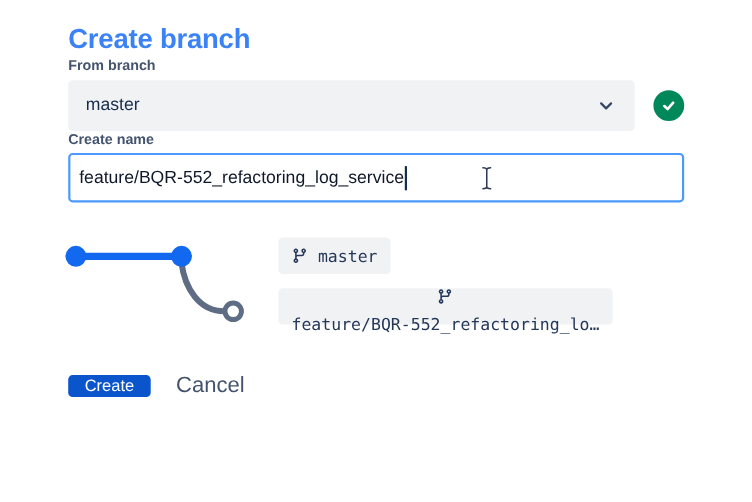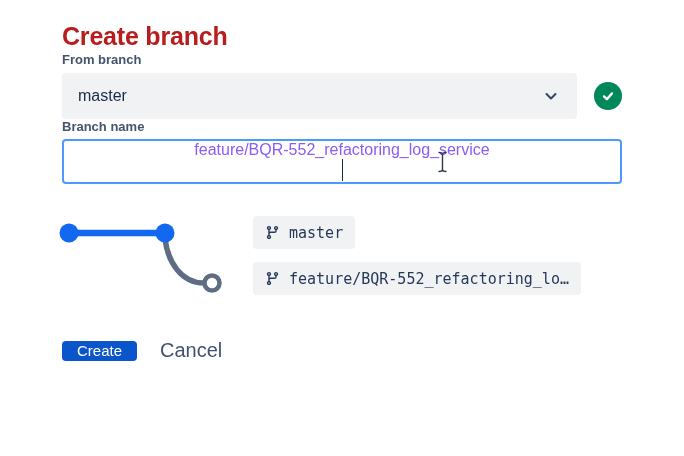--- a/index.html
+++ b/index.html
@@ -8,21 +8,21 @@
     font-family: "Liberation Sans", "DejaVu Sans", sans-serif;
     color: #172B4D;
     padding-left: 62px;
   }
   .dialog-title {
     margin-top: 20px;
     font-size: 25px;
     line-height: 32px;
     font-weight: 600;
     letter-spacing: -0.2px;
-    color: #b91c1c;
+    color: #3b82f6;
   }
   .content { width: 560px; }
   .field-label {
     display: block;
     font-size: 13px;
     font-weight: 600;
     color: #44546F;
   }
   .from-row {
     display: flex;
@@ -54,25 +54,24 @@
     margin-top: 5px;
     width: 560px;
     height: 45px;
     background: #ffffff;
     border: 2px solid #4C9AFF;
     border-radius: 4px;
     display: flex;
     align-items: center;
     padding: 0 8px;
     font-size: 16px;
-    color: #8b5cf6;
+    color: #0f172a;
     cursor: text;
     white-space: nowrap;
     overflow: hidden;
-    flex-direction: column;
   }
   .caret {
     display: inline-block;
     width: 1.5px;
     height: 22px;
     background: #172B4D;
     margin-left: 1px;
     flex: 0 0 auto;
   }
   .ibeam {
@@ -99,21 +98,21 @@
     background: #F1F2F4;
     border-radius: 4px;
     height: 33px;
     padding: 0 12px;
     font-family: "DejaVu Sans Mono", "Liberation Mono", monospace;
     font-size: 15px;
     color: #253858;
     align-self: flex-start;
     white-space: nowrap;
   }
-  .branch-lozenge + .branch-lozenge { margin-top: 13px; }
+  .branch-lozenge + .branch-lozenge { margin-top: 13px; flex-direction: column; }
   .actions {
     display: flex;
     align-items: center;
     margin-top: 37px;
   }
   .create-btn {
     height: 20px;
     padding: 0 15px;
     background: #0A55CC;
     color: #ffffff;
@@ -151,21 +150,21 @@
     </div>
     <div class="success-badge">
       <span>
         <svg width="16" height="16" viewBox="0 0 16 16" style="display:block">
           <polyline points="4,8.4 6.9,11.2 12,5.4" fill="none" stroke="#ffffff" stroke-width="2.4" stroke-linecap="round" stroke-linejoin="round"></polyline>
         </svg>
       </span>
     </div>
   </div>
 
-  <label class="field-label">Branch name</label>
+  <label class="field-label">Create name</label>
   <div class="text-input">
     <span>feature/BQR-552_refactoring_log_service</span>
     <span class="caret"></span>
     <span class="ibeam">
       <svg width="13" height="24" viewBox="0 0 13 24">
         <path d="M3,2.5 C5,2.5 6.5,3 6.5,4.5 C6.5,3 8,2.5 10,2.5 M6.5,4.5 L6.5,19.5 M3,21.5 C5,21.5 6.5,21 6.5,19.5 C6.5,21 8,21.5 10,21.5" fill="none" stroke="#2E3A52" stroke-width="1.4" stroke-linecap="round"></path>
       </svg>
     </span>
   </div>
 

